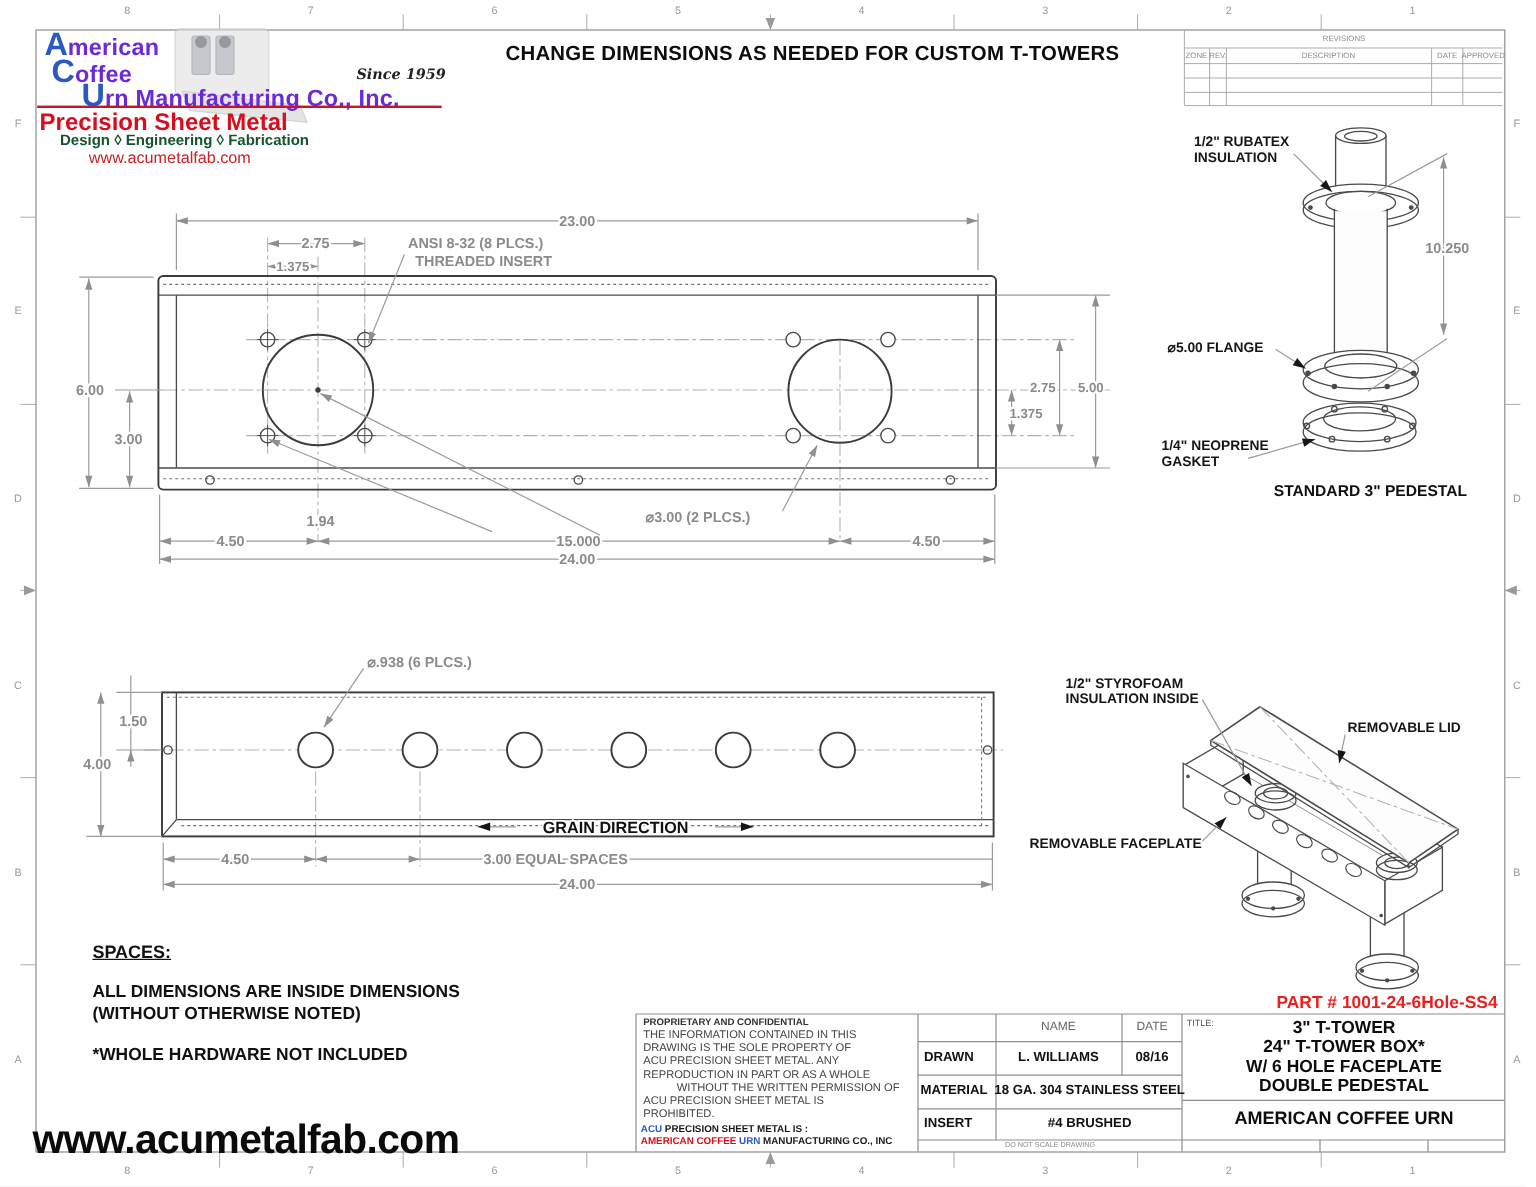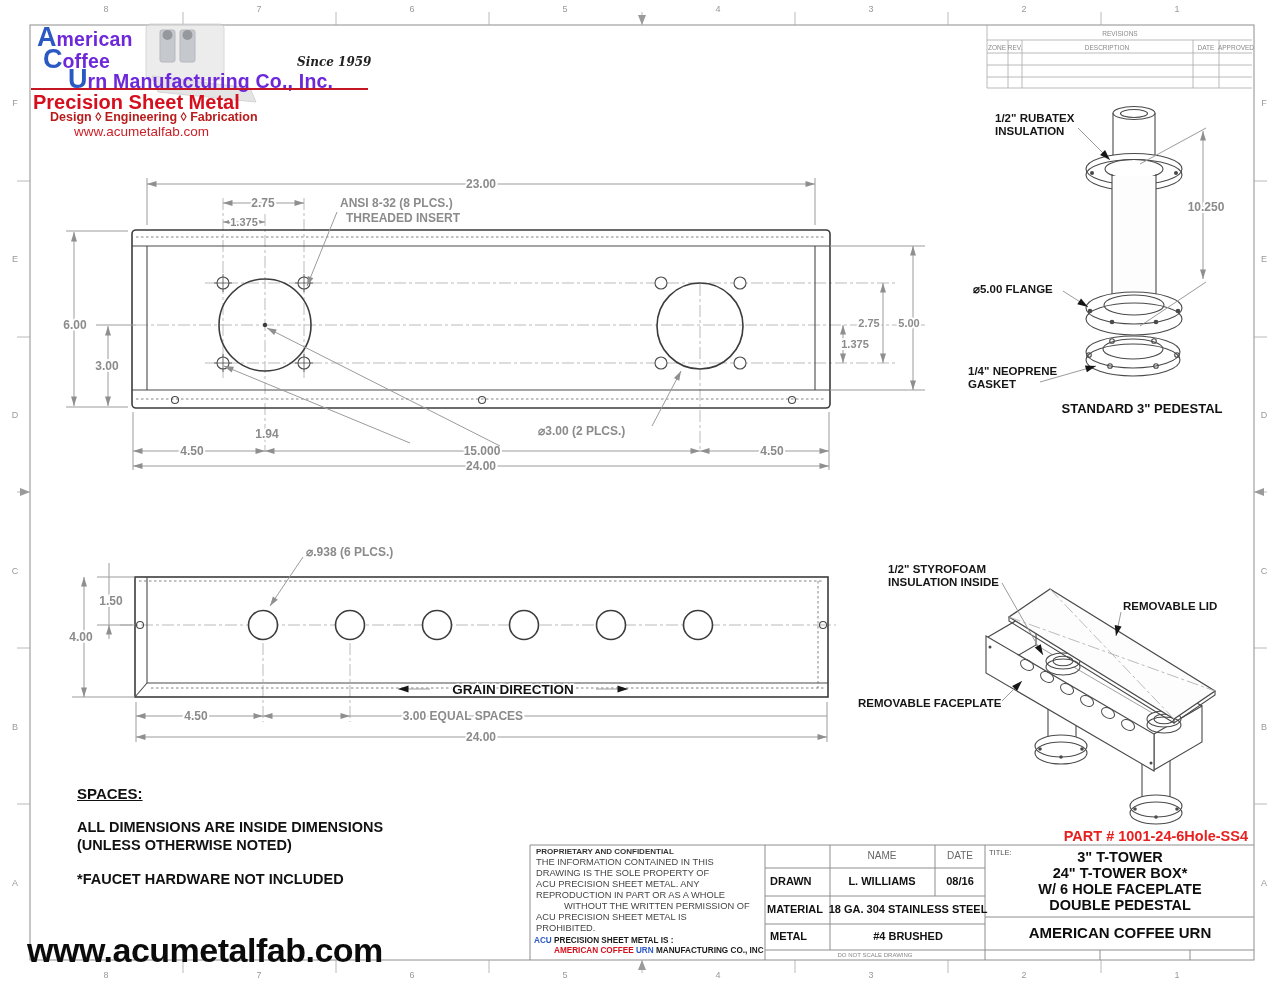--- a/index.html
+++ b/index.html
@@ -27,32 +27,32 @@
   .heading{position:absolute;left:397px;top:35px;width:560px;text-align:center;
            font-size:17px;font-weight:bold;color:#0d0d0d;letter-spacing:.2px;}
   
   .logoline{position:absolute;white-space:nowrap;z-index:2;}
   .ini{font-size:27px;font-weight:bold;color:#2b59c3;}
   .rest{font-size:19.5px;font-weight:bold;color:#6d28d9;letter-spacing:.2px;}
   .since{position:absolute;left:297px;top:55px;font-family:"DejaVu Serif",serif;
          font-style:italic;font-weight:bold;font-size:12px;color:#222;z-index:2;}
   .redrule{position:absolute;left:31px;top:88px;width:337px;height:2px;background:#c41623;z-index:2;}
   .psm{position:absolute;left:33px;top:91px;font-size:20px;font-weight:bold;color:#d50f1d;z-index:2;white-space:nowrap;}
-  .svc{position:absolute;left:50px;top:110px;font-size:12.5px;font-weight:bold;color:#b91c1c;z-index:2;white-space:nowrap;}
+  .svc{position:absolute;left:50px;top:110px;font-size:12.5px;font-weight:bold;color:#14532d;z-index:2;white-space:nowrap;}
   .lsite{position:absolute;left:74px;top:124px;font-size:13.5px;color:#cc2129;z-index:2;white-space:nowrap;}
   
   .noteh{position:absolute;left:77px;top:785px;font-size:15px;font-weight:bold;color:#111;text-decoration:underline;}
   .noteln{position:absolute;font-size:14.5px;font-weight:bold;color:#111;white-space:nowrap;}
   .bigsite{position:absolute;left:27px;top:931px;font-size:34px;font-weight:bold;color:#0b0b0b;letter-spacing:-.5px;}
   
   .tb{position:absolute;white-space:nowrap;}
   .tb-prop-h{font-size:8px;font-weight:bold;color:#333;}
   .tb-prop{font-size:9.3px;color:#454545;line-height:11px;}
   .tb-small{font-size:8.2px;font-weight:bold;color:#1a1a1a;}
-  .blue{color:#2b59c3;}.red{color:#d50f1d;margin-left:20px;}
+  .blue{color:#2b59c3;}.red{color:#d50f1d;}
   .tb-colhead{font-size:10px;color:#666;transform:translate(-50%,0);}
   .tb-rowlab{font-size:11px;font-weight:bold;color:#111;}
   .tb-val{font-size:11px;font-weight:bold;color:#111;transform:translate(-50%,0);}
   .tb-tiny{font-size:6px;color:#888;transform:translate(-50%,0);}
   .tb-title-label{font-size:7.5px;color:#555;}
   .tb-title{position:absolute;left:986px;width:268px;text-align:center;font-size:14.5px;
             font-weight:bold;color:#0d0d0d;line-height:16px;}
   .partnum{position:absolute;left:1040px;top:828px;width:208px;text-align:right;
            font-size:14.5px;font-weight:bold;color:#e8201f;white-space:nowrap;}
 </style>
@@ -133,20 +133,21 @@
     <div class="logoline" style="left:37px;top:22px"><span class="ini">A</span><span class="rest">merican</span></div>
     <div class="logoline" style="left:43px;top:44px"><span class="ini">C</span><span class="rest">offee</span></div>
     <div class="logoline" style="left:68px;top:64px"><span class="ini">U</span><span class="rest">rn Manufacturing Co., Inc.</span></div>
     <div class="since">Since 1959</div>
     <div class="redrule"></div>
     <div class="psm">Precision Sheet Metal</div>
     <div class="svc">Design  ◊  Engineering  ◊  Fabrication</div>
     <div class="lsite">www.acumetalfab.com</div>
   </div>
 
+  <div class="heading">CHANGE DIMENSIONS AS NEEDED FOR CUSTOM T-TOWERS</div>
 
   <div>
     <div class="revtxt" style="left:1120px;top:33px">REVISIONS</div>
     <div class="revtxt" style="left:997px;top:47px">ZONE</div>
     <div class="revtxt" style="left:1015px;top:47px">REV.</div>
     <div class="revtxt" style="left:1107px;top:47px">DESCRIPTION</div>
     <div class="revtxt" style="left:1206px;top:47px">DATE</div>
     <div class="revtxt" style="left:1236px;top:47px">APPROVED</div>
   </div>
 
@@ -436,22 +437,22 @@
       <text class="lbl" x="858" y="707">REMOVABLE FACEPLATE</text>
       <line class="dl" x1="1002" y1="701" x2="1022" y2="681" stroke="#161616" marker-end="url(#ad4)"></line>
     </g>
   </svg>
 
   <div class="partnum">PART # 1001-24-6Hole-SS4</div>
 
   <div>
     <div class="noteh">SPACES:</div>
     <div class="noteln" style="left:77px;top:819px">ALL DIMENSIONS ARE INSIDE DIMENSIONS</div>
-    <div class="noteln" style="left:77px;top:837px">(UNLESS OTHERWISE NOTED)</div>
-    <div class="noteln" style="left:77px;top:871px">*FAUCET HARDWARE NOT INCLUDED</div>
+    <div class="noteln" style="left:77px;top:837px">(WITHOUT OTHERWISE NOTED)</div>
+    <div class="noteln" style="left:77px;top:871px">*WHOLE HARDWARE NOT INCLUDED</div>
     <div class="bigsite">www.acumetalfab.com</div>
   </div>
 
   <div>
     <div class="tb tb-prop-h" style="left:536px;top:847px">PROPRIETARY AND CONFIDENTIAL</div>
     <div class="tb tb-prop" style="left:536px;top:857px">THE INFORMATION CONTAINED IN THIS</div>
     <div class="tb tb-prop" style="left:536px;top:868px">DRAWING IS THE SOLE PROPERTY OF</div>
     <div class="tb tb-prop" style="left:536px;top:879px">ACU PRECISION SHEET METAL.  ANY</div>
     <div class="tb tb-prop" style="left:536px;top:890px">REPRODUCTION IN PART OR AS A WHOLE</div>
     <div class="tb tb-prop" style="left:564px;top:901px">WITHOUT THE WRITTEN PERMISSION OF</div>
@@ -460,21 +461,21 @@
     <div class="tb tb-small" style="left:534px;top:936px"><span class="blue">ACU</span><span> PRECISION SHEET METAL IS :</span></div>
     <div class="tb tb-small" style="left:534px;top:946px"><span class="red">AMERICAN COFFEE </span><span class="blue">URN</span><span> MANUFACTURING CO., INC</span></div>
 
     <div class="tb tb-colhead" style="left:882px;top:850px">NAME</div>
     <div class="tb tb-colhead" style="left:960px;top:850px">DATE</div>
     <div class="tb tb-rowlab" style="left:770px;top:875px">DRAWN</div>
     <div class="tb tb-val" style="left:882px;top:875px">L. WILLIAMS</div>
     <div class="tb tb-val" style="left:960px;top:875px">08/16</div>
     <div class="tb tb-rowlab" style="left:767px;top:903px">MATERIAL</div>
     <div class="tb tb-val" style="left:908px;top:903px">18 GA. 304 STAINLESS STEEL</div>
-    <div class="tb tb-rowlab" style="left:770px;top:930px">METAL</div>
+    <div class="tb tb-rowlab" style="left:770px;top:930px">INSERT</div>
     <div class="tb tb-val" style="left:908px;top:930px">#4 BRUSHED</div>
     <div class="tb tb-tiny" style="left:875px;top:952px">DO NOT SCALE DRAWING</div>
 
     <div class="tb tb-title-label" style="left:989px;top:848px">TITLE:</div>
     <div class="tb-title" style="top:849px">3" T-TOWER</div>
     <div class="tb-title" style="top:865px">24" T-TOWER BOX*</div>
     <div class="tb-title" style="top:881px">W/ 6 HOLE FACEPLATE</div>
     <div class="tb-title" style="top:897px">DOUBLE PEDESTAL</div>
     <div class="tb-title" style="top:925px;font-size:15px">AMERICAN COFFEE URN</div>
   </div>

